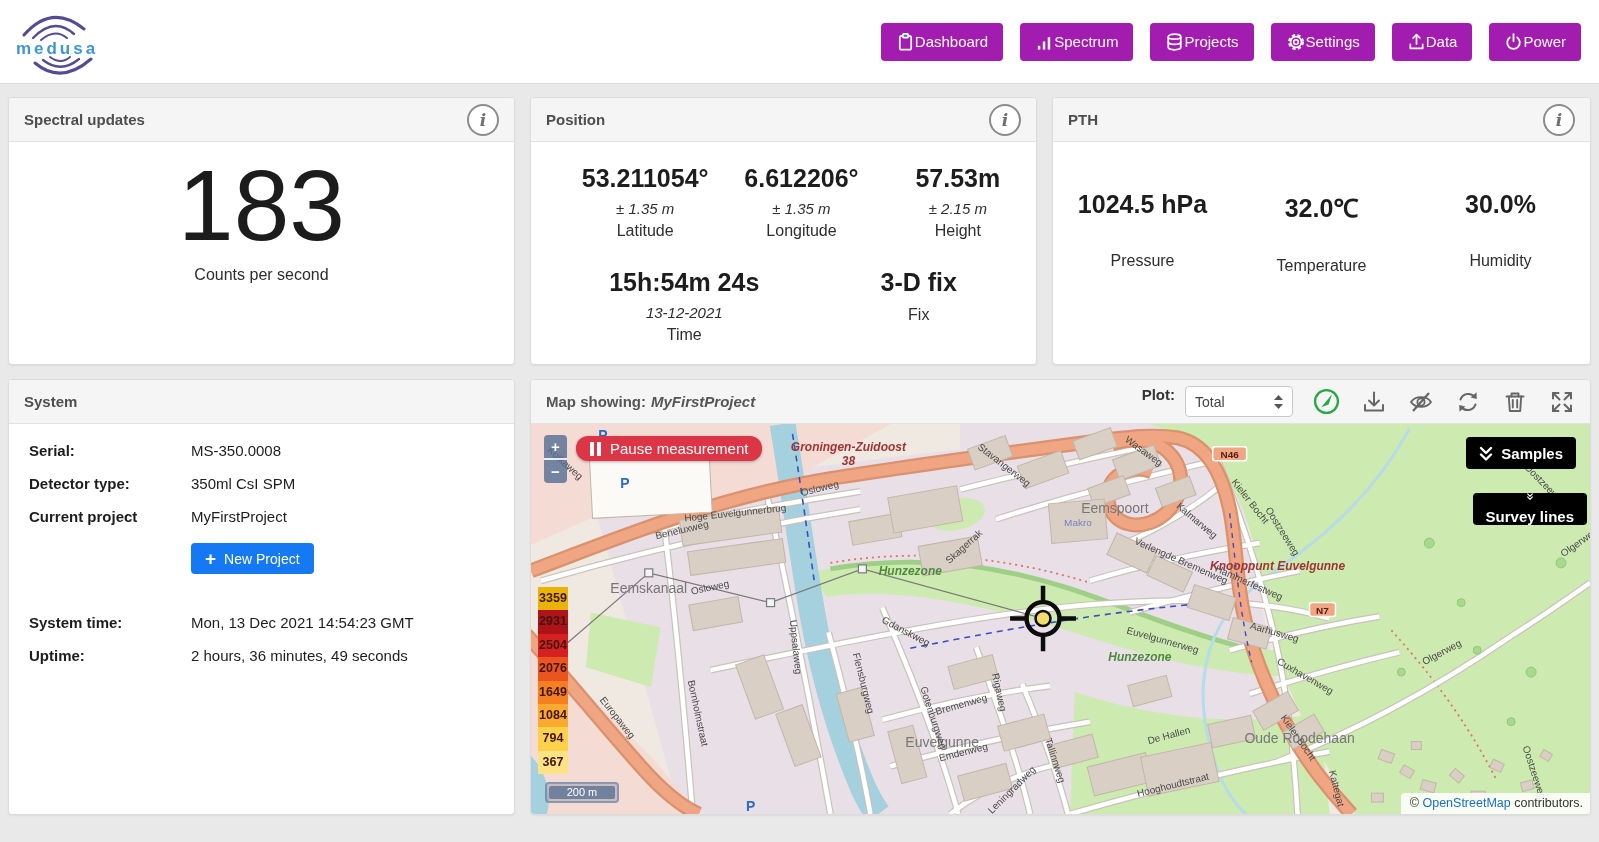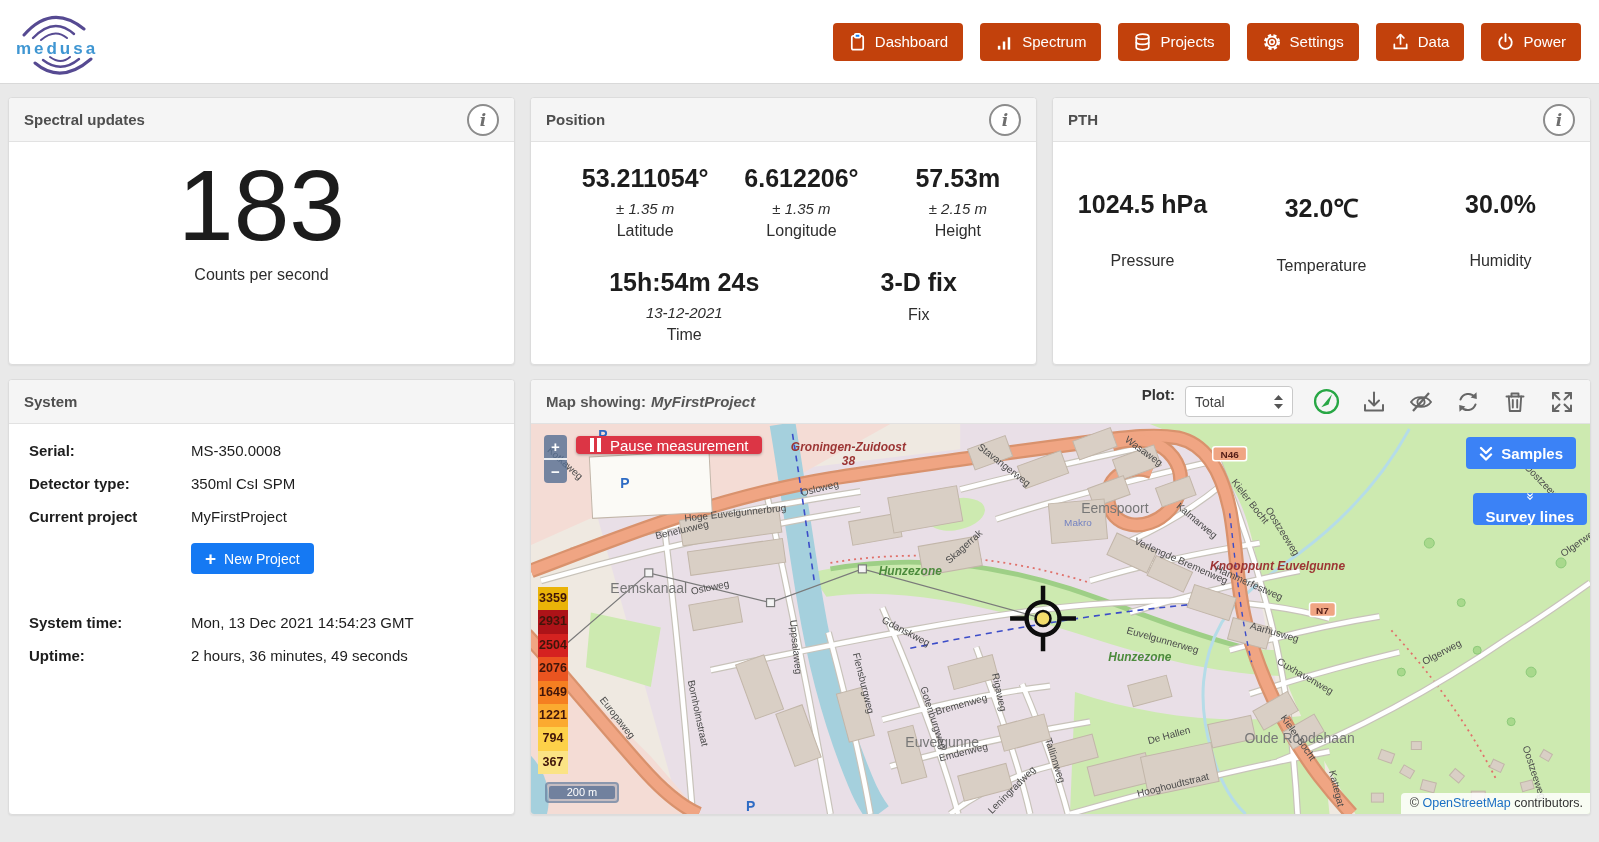--- a/index.html
+++ b/index.html
@@ -4,21 +4,21 @@
 <style>
   * { margin:0; padding:0; box-sizing:border-box; }
   html,body { width:1599px; height:842px; overflow:hidden; }
   body { font-family:"Liberation Sans", sans-serif; background:#e9e9e9; color:#212121; }
 
   
   .topbar { height:84px; background:#ffffff; border-bottom:1px solid #d9d9d9;
             display:flex; align-items:center; justify-content:space-between; padding:0 18px 0 10px; }
   .logo { width:110px; height:70px; }
   .nav { display:flex; gap:17px; }
-  .nav-btn { display:flex; align-items:center; gap:8px; background:#c2410c; color:#fff;
+  .nav-btn { display:flex; align-items:center; background:#a21caf; color:#fff;
              border:none; border-radius:4px; height:38px; padding:0 15px; font-size:15px;
              font-family:"Liberation Sans",sans-serif; cursor:pointer;text-align:right; }
   .nav-btn svg { display:block; }
 
   
   .content { padding:0 8px; }
   .row1 { display:grid; grid-template-columns:507px 507px 1fr; gap:15px; margin-top:13px; height:268px; }
   .row2 { display:grid; grid-template-columns:507px 1fr; gap:15px; margin-top:14px; height:436px; }
 
   .card { background:#fff; border:1px solid #dcdcdc; border-radius:4px; overflow:hidden;
@@ -74,28 +74,28 @@
   
   .map-area { flex:1; position:relative; overflow:hidden; background:#eef0e9; }
   .map-area svg.basemap { position:absolute; inset:0; width:100%; height:100%; }
 
   .zoom-ctl { position:absolute; left:13px; top:11px; width:23px; background:rgba(84,110,146,.8);
               border-radius:4px; overflow:hidden; display:flex; flex-direction:column; }
   .zoom-btn { height:23px; color:#fff; font-size:15px; font-weight:bold; text-align:center;
               line-height:23px; cursor:pointer; }
   .zoom-div { height:2px; background:rgba(255,255,255,.85); }
 
-  .pause-btn { position:absolute; left:45px; top:12px; height:18px; background:#dc3545; color:#fff;
-               border:none; border-radius:4px; display:flex; align-items:center; gap:9px;
+  .pause-btn { position:absolute; left:45px; top:12px; height:25px; background:#dc3545; color:#fff;
+               border:none; border-radius:12px; display:flex; align-items:center; gap:9px;
                padding:0 14px; font-size:15px; font-family:"Liberation Sans",sans-serif; cursor:pointer;
                box-shadow:0 1px 3px rgba(0,0,0,.3); }
   .pause-bars { display:flex; gap:3px; }
   .pause-bars i { display:block; width:4px; height:14px; background:#fff; }
 
-  .layer-btn { position:absolute; height:32px; background:#3b82f6; color:#fff; border:none;
+  .layer-btn { position:absolute; height:32px; background:#000000; color:#fff; border:none;
                border-radius:4px; display:flex; align-items:center; gap:8px; padding:0 13px;
                font-size:15px; font-weight:bold; font-family:"Liberation Sans",sans-serif; cursor:pointer; }
   .samples-btn { right:14px; top:13px; }
   .survey-btn { right:3px; top:69px;flex-direction:column; }
 
   .legend { position:absolute; left:7px; top:163px; width:30px; }
   .legend-cell { height:23.4px; font-size:12.5px; font-weight:bold; color:#40150a;
                  text-align:center; line-height:23.4px; }
 
   .scalebar { position:absolute; left:14px; bottom:11px; width:74px; height:21px;
@@ -599,21 +599,21 @@
           </svg>
           <span>Survey lines</span>
         </button>
 
         <div class="legend" id="legend">
             <div class="legend-cell" style="background: #eab308;">3359</div>
             <div class="legend-cell" style="background: rgb(173, 19, 24);">2931</div>
             <div class="legend-cell" style="background: rgb(213, 34, 32);">2504</div>
             <div class="legend-cell" style="background: rgb(234, 84, 32);">2076</div>
             <div class="legend-cell" style="background: rgb(245, 127, 33);">1649</div>
-            <div class="legend-cell" style="background: rgb(251, 170, 48);">1221</div>
+            <div class="legend-cell" style="background: rgb(251, 170, 48);">1084</div>
             <div class="legend-cell" style="background: rgb(253, 209, 73);">794</div>
             <div class="legend-cell" style="background: rgb(251, 227, 133);">367</div>
           </div>
 
         <div class="scalebar">
           <div class="scalebar-inner">200 m</div>
         </div>
 
         <div class="attribution"><span>© </span><a>OpenStreetMap</a><span> contributors.</span></div>
       </div>

